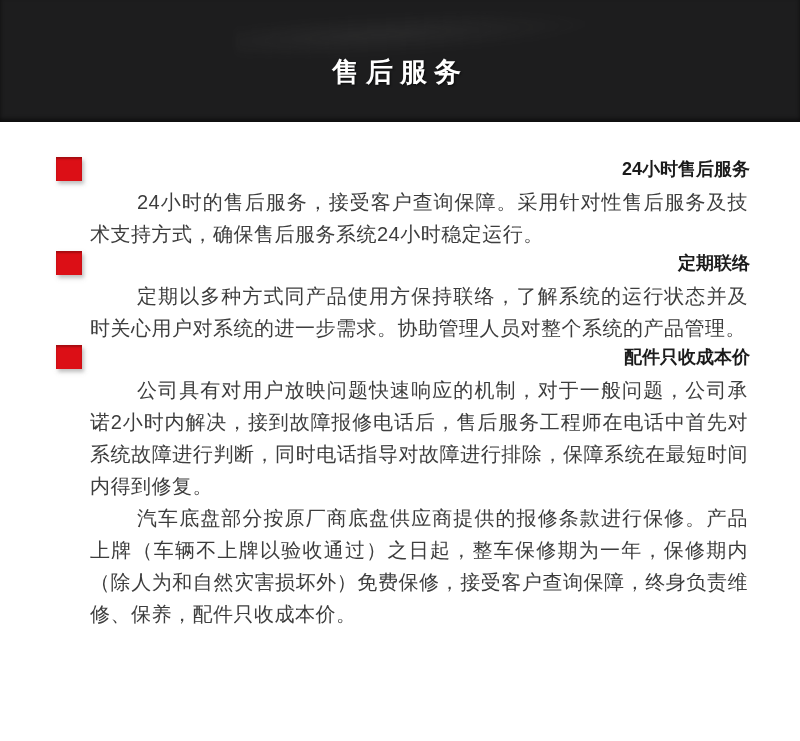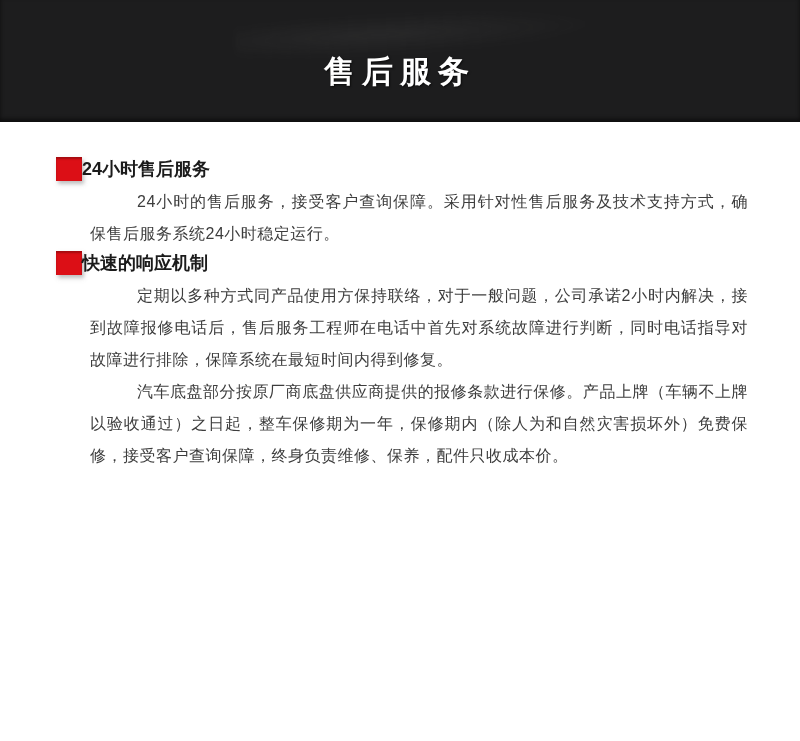--- a/index.html
+++ b/index.html
@@ -19,21 +19,21 @@
     height: 122px;
     background: var(--banner-bg, #1d1d1e);
     display: flex;
     align-items: center;
     justify-content: center;
     box-shadow: inset 0 -3px 4px rgba(0,0,0,0.55);
   }
   .banner-title {
     margin-top: 21px;
     color: var(--banner-fg, #ffffff);
-    font-size: 31px;
+    font-size: 27px;
     font-weight: bold;
     letter-spacing: 7px;
     text-shadow: 1px 1px 2px rgba(0,0,0,0.65);
   }
   .watermark {
     position: absolute;
     left: 235px; top: 12px;
     width: 360px; height: 42px;
     background: radial-gradient(ellipse at 40% 50%, rgba(90,90,90,0.18), rgba(0,0,0,0) 70%);
     transform: rotate(-3deg);
@@ -43,39 +43,40 @@
   
   .content {
     padding: 34px 50px 0 56px;
   }
   .section-head {
     display: flex;
     align-items: center;
     gap: 0;
     height: 26px;
     margin: 0 0 4px 0;
+    justify-content: space-between;
   }
   .bullet {
     flex: 0 0 auto;
     width: 26px;
     height: 24px;
     background: var(--accent, #dc0f16);
     box-shadow: 2px 3px 4px rgba(125,125,125,0.5), inset 0 2px 2px rgba(0,0,0,0.25);
   }
   .section-title {
     font-size: 18px;
     font-weight: bold;
     color: #1b1b1b;
     line-height: 26px;
     white-space: nowrap;
   }
   .section-body { margin-left: 34px; width: 658px; }
   .para {
     margin: 0;
-    font-size: 16px;
+    font-size: 20px;
     line-height: 32px;
     color: #3d3d3d;
     text-indent: 47px;
     text-align: justify;
     letter-spacing: 0.5px;
   }
 </style>
 </head>
 <body>
 
@@ -91,28 +92,37 @@
   <div class="section">
     <div class="section-head">
       <span class="bullet"></span>
       <span class="section-title">24小时售后服务</span>
     </div>
     <div class="section-body">
             <p class="para">24小时的售后服务，接受客户查询保障。采用针对性售后服务及技术支持方式，确保售后服务系统24小时稳定运行。</p>
           </div>
   </div>
 
+  <div class="section">
+    <div class="section-head">
+      <span class="bullet"></span>
+      <span class="section-title">定期联络</span>
+    </div>
+    <div class="section-body">
+            <p class="para">定期以多种方式同产品使用方保持联络，了解系统的运行状态并及时关心用户对系统的进一步需求。协助管理人员对整个系统的产品管理。</p>
+          </div>
+  </div>
 
   <div class="section">
     <div class="section-head">
       <span class="bullet"></span>
-      <span class="section-title">快速的响应机制</span>
+      <span class="section-title">配件只收成本价</span>
     </div>
     <div class="section-body">
-            <p class="para">定期以多种方式同产品使用方保持联络，对于一般问题，公司承诺2小时内解决，接到故障报修电话后，售后服务工程师在电话中首先对系统故障进行判断，同时电话指导对故障进行排除，保障系统在最短时间内得到修复。</p>
+            <p class="para">公司具有对用户放映问题快速响应的机制，对于一般问题，公司承诺2小时内解决，接到故障报修电话后，售后服务工程师在电话中首先对系统故障进行判断，同时电话指导对故障进行排除，保障系统在最短时间内得到修复。</p>
           </div>
   </div>
 
   <div class="section">
     <div class="section-body">
             <p class="para">汽车底盘部分按原厂商底盘供应商提供的报修条款进行保修。产品上牌（车辆不上牌以验收通过）之日起，整车保修期为一年，保修期内（除人为和自然灾害损坏外）免费保修，接受客户查询保障，终身负责维修、保养，配件只收成本价。</p>
           </div>
   </div>
 </div>
   </div>

